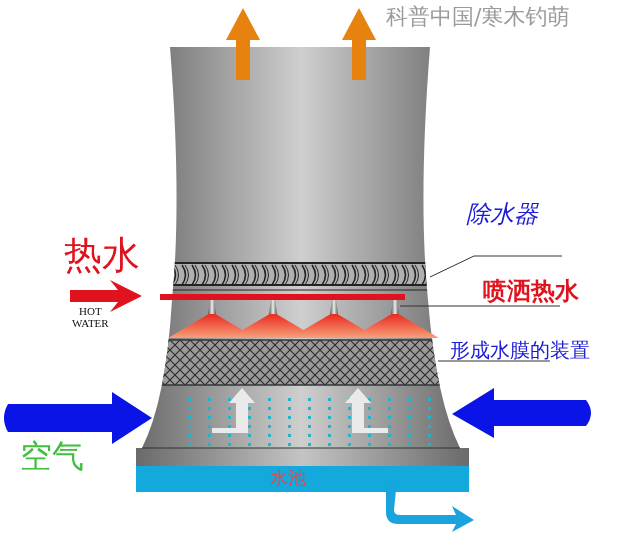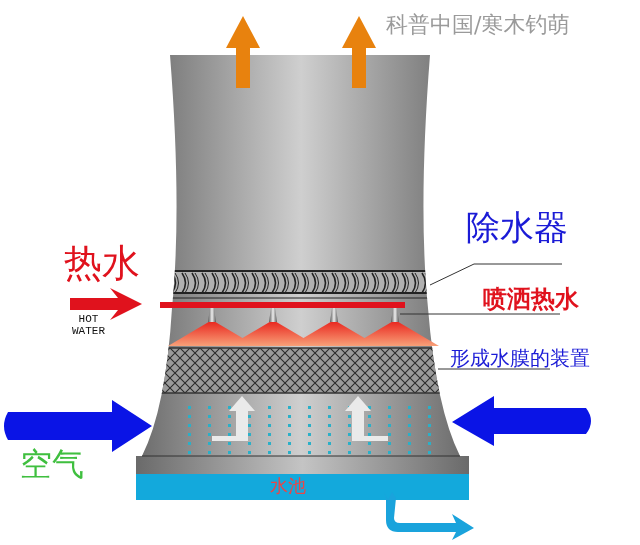--- a/index.html
+++ b/index.html
@@ -1,22 +1,22 @@
 <!DOCTYPE html>
 <html><head>
 <meta charset="utf-8">
 <style>
   html, body { margin: 0; padding: 0; background: #ffffff; }
   body { width: 640px; height: 545px; position: relative; overflow: hidden; font-family: "DejaVu Sans", sans-serif; }
-  #stage { position: absolute; left: 0; top: 8px; width: 640px; height: 395px; }
+  #stage { position: absolute; left: 0; top: 0; width: 640px; height: 395px; }
   .lbl { position: absolute; white-space: nowrap; line-height: 1; }
   .watermark { left: 386px; top: 6px; font-family: "DejaVu Serif", serif; font-size: 22px; color: #9a9a9a; }
   .lbl-hot-cn { left: 64px; top: 236px; font-family: Liberation Sans, sans-serif; font-size: 38px; color: #e0121d; }
-  .lbl-hot-en { left: 72px; top: 305px; font-family: Liberation Mono, monospace; font-size: 11px; color: #111; text-align: center; line-height: 12px; }
-  .lbl-eliminator { left: 466px; top: 202px; font-size: 34px; color: #1b1bd6; }
+  .lbl-hot-en { left: 72px; top: 305px; font-family: Liberation Serif, serif; font-size: 11px; color: #111; text-align: center; line-height: 12px; }
+  .lbl-eliminator { left: 466px; top: 202px; font-size: 24px; color: #1b1bd6; font-style: italic; }
   .lbl-spray { left: 466px; top: 279px; font-size: 24px; color: #e0121d; font-weight: bold; padding-left: 17px; }
   .lbl-fill { left: 450px; top: 340px; font-size: 20px; color: #1b1bd6; }
   .lbl-air { left: 20px; top: 440px; font-size: 32px; color: #3fbf3f; }
   .lbl-pool { left: 270px; top: 469px; font-size: 18px; color: #ef4444; }
   .lbl-cool { left: 486px; top: 489px; font-size: 32px; color: #3e8a8a; }
 </style>
 </head>
 <body>
 
 <div id="stage">

